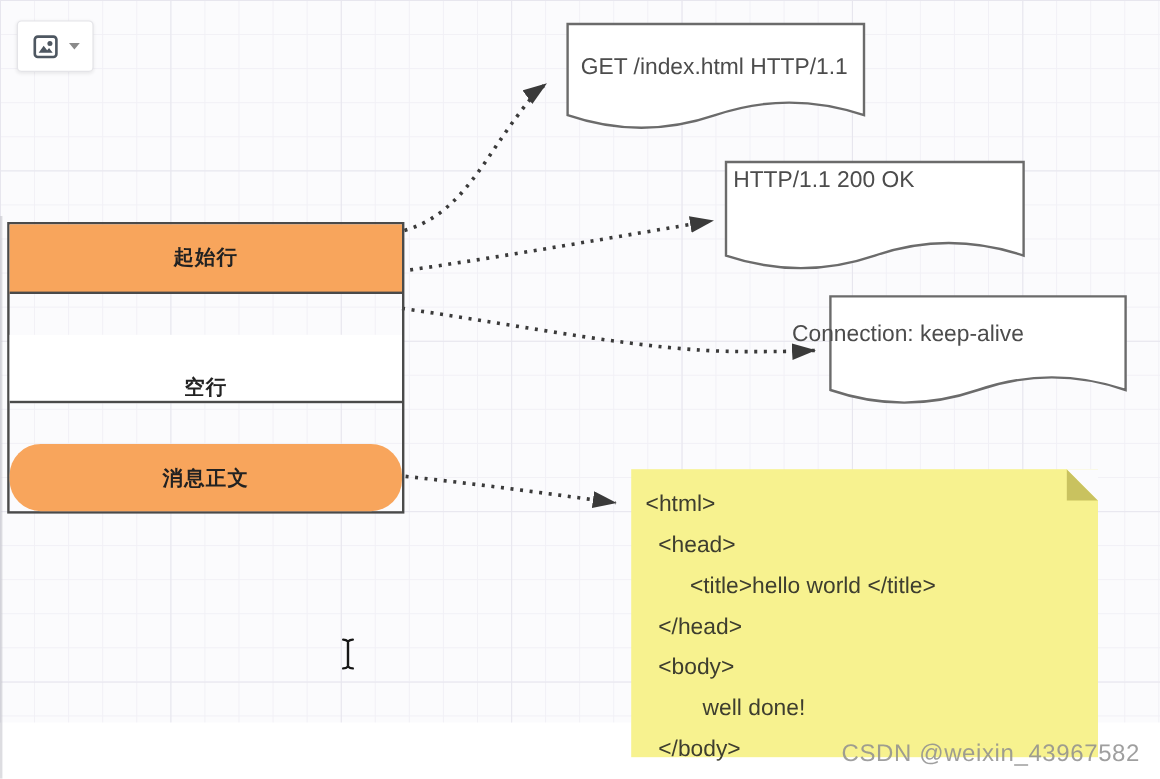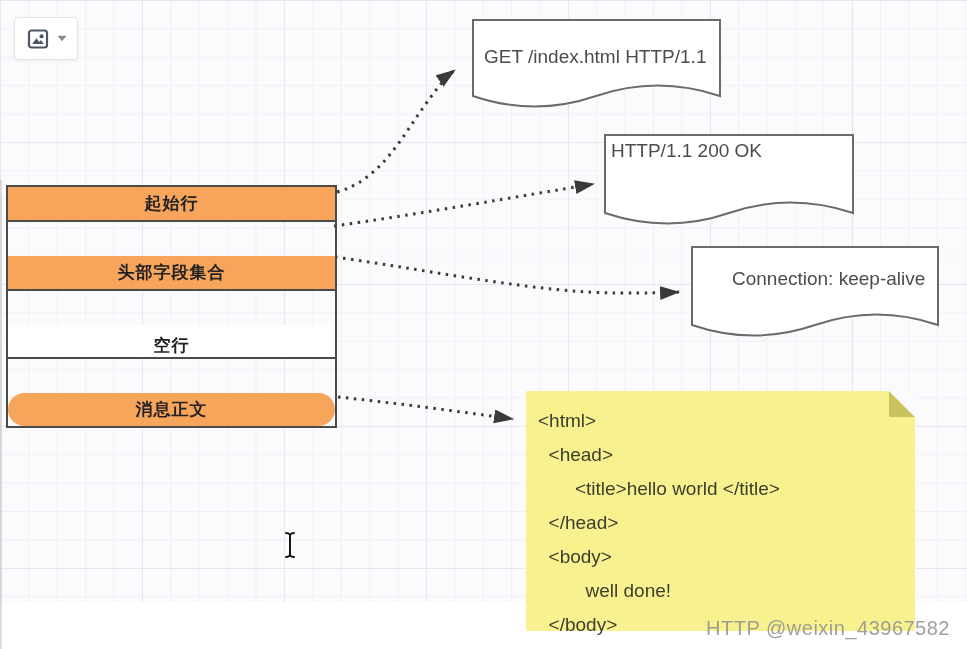--- a/index.html
+++ b/index.html
@@ -80,28 +80,25 @@
     <path d="M692,247 L938,247 L938,325 C897,311 856,311 815,325 C774,339 733,339 692,325 Z" fill="#ffffff" stroke-width="2" style="stroke: rgb(107, 107, 107);"></path>
 
     <path d="M337,192 C380,180 400,140 425,105 C440,84 448,75 455,70" fill="none" stroke-width="3" stroke-dasharray="2.5 5.5" marker-end="url(#arrowhead)" style="stroke: rgb(58, 58, 58);"></path>
     <path d="M334,226 C420,214 520,196 594,184" fill="none" stroke-width="3" stroke-dasharray="2.5 5.5" marker-end="url(#arrowhead)" style="stroke: rgb(58, 58, 58);"></path>
     <path d="M335,257 C440,272 540,293 620,293 C645,293 662,293 679,292" fill="none" stroke-width="3" stroke-dasharray="2.5 5.5" marker-end="url(#arrowhead)" style="stroke: rgb(58, 58, 58);"></path>
     <path d="M338,397 C395,403 455,411 513,419" fill="none" stroke-width="3" stroke-dasharray="2.5 5.5" marker-end="url(#arrowhead)" style="stroke: rgb(58, 58, 58);"></path>
   </svg>
 
   <div class="abs doc-label" style="left:484px;top:46px;">GET /index.html HTTP/1.1</div>
   <div class="abs doc-label" style="left:611px;top:140px;">HTTP/1.1 200 OK</div>
-  <div class="abs doc-label" style="left:732px;top:268px;">Connection: keep-alive</div>
+  <div class="abs doc-label" style="left:660px;top:268px;">Connection: keep-alive</div>
 
   <div class="abs msg-table">
     <div class="trow" style="background-color: rgb(248, 165, 92);">
       <span>起始行</span>
-    </div>
-    <div class="trow" style="background-color: rgb(248, 165, 92);">
-      <span>头部字段集合</span>
     </div>
     <div class="trow" style="background-color: rgb(255, 255, 255); align-items: flex-end;">
       <span>空行</span>
     </div>
     <div class="trow" style="background-color: rgb(248, 165, 92);">
       <span>消息正文</span>
     </div>
   </div>
 
   <div class="abs note" style="background-color: rgb(247, 242, 143);">
@@ -125,15 +122,15 @@
     </svg>
     <svg width="10" height="7" viewBox="0 0 10 7">
       <path d="M0.5,0.8 L9.5,0.8 L5,6.2 Z" fill="#8a8a8a"></path>
     </svg>
   </div>
 
   <svg class="abs" style="left:281px;top:530px;" width="18" height="30" viewBox="0 0 18 30">
     <path d="M5,3 C6.5,3 8,3.6 9,4.6 C10,3.6 11.5,3 13,3 M9,4.6 L9,25.4 M5,27 C6.5,27 8,26.4 9,25.4 C10,26.4 11.5,27 13,27" fill="none" stroke="#161616" stroke-width="2" stroke-linecap="round"></path>
   </svg>
 
-  <div class="abs watermark" style="color: rgb(143, 143, 143);">HTTP @weixin_43967582</div>
+  <div class="abs watermark" style="color: rgb(143, 143, 143);">CSDN @weixin_43967582</div>
 
 </div>
 
 </body></html>

